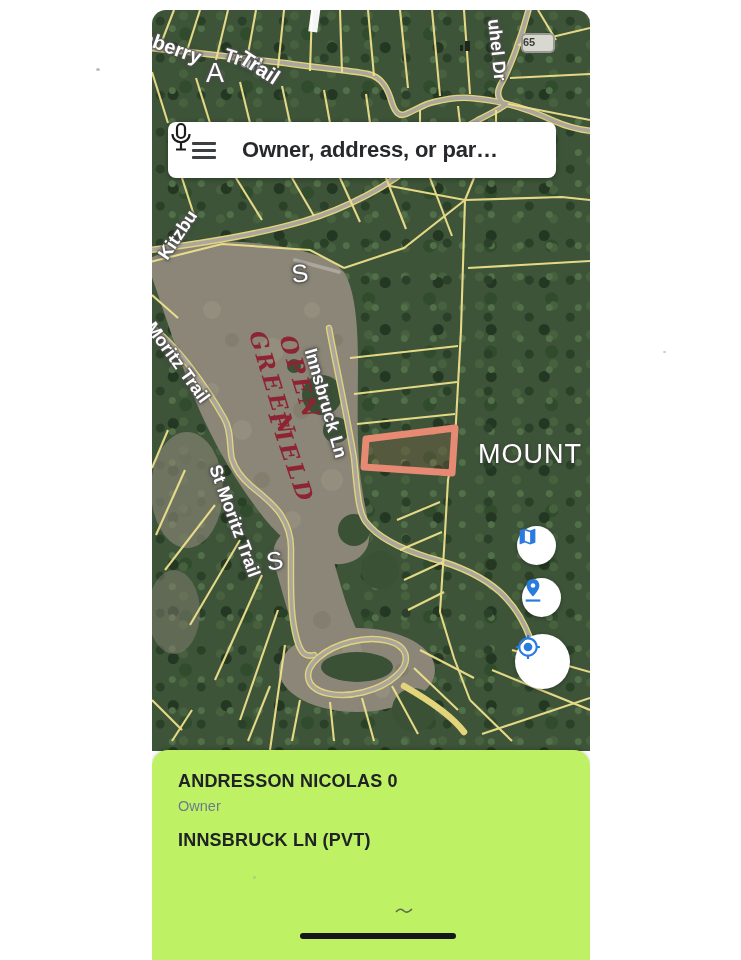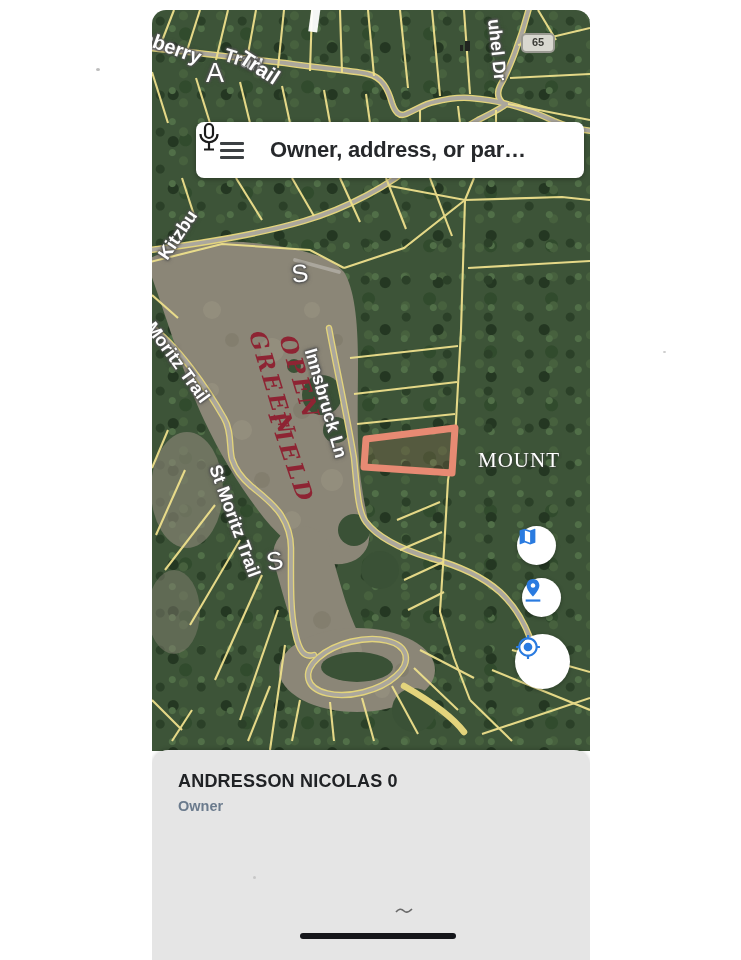--- a/index.html
+++ b/index.html
@@ -37,46 +37,46 @@
   .lbl-trail-a{left:96px;top:36px;font-size:21px;transform:rotate(33deg);}
   .lbl-trail-b{left:76px;top:34px;font-size:19px;transform:rotate(18deg);opacity:.95;}
   .lbl-a{left:54px;top:48px;font-size:27px;font-weight:400;}
   .lbl-uheldr{left:352px;top:8px;font-size:18px;transform:rotate(84deg);}
   .lbl-kitzbu{left:2px;top:242px;font-size:18px;transform:rotate(-56deg);}
   .lbl-s1{left:138px;top:250px;font-size:25px;font-weight:400;transform:rotate(-6deg);}
   .lbl-s2{left:112px;top:538px;font-size:25px;font-weight:400;transform:rotate(-10deg);}
   .lbl-moritz{left:6px;top:308px;font-size:18px;transform:rotate(54deg);}
   .lbl-stmoritz{left:72px;top:452px;font-size:18px;transform:rotate(70deg);}
   .lbl-innsbruck{left:168px;top:336px;font-size:18px;transform:rotate(74deg);}
-  .lbl-mount{left:326px;top:438px;font-size:21px;font-weight:400;letter-spacing:1px;
-    text-shadow:0 0 3px rgba(60,60,60,.7),1px 1px 2px rgba(60,60,60,.7);font-family:Liberation Serif, serif;}
+  .lbl-mount{left:326px;top:429px;font-size:27px;font-weight:400;letter-spacing:1px;
+    text-shadow:0 0 3px rgba(60,60,60,.7),1px 1px 2px rgba(60,60,60,.7);}
   
   .handw{
     position:absolute;color:#8e2433;font-family:"DejaVu Serif",serif;
     font-weight:700;font-style:italic;letter-spacing:3px;font-size:23px;
     transform-origin:center;white-space:nowrap;pointer-events:none;
   }
   .hw1{left:104px;top:354px;transform:rotate(73deg);}
   .hw2{left:66px;top:360px;transform:rotate(73deg);}
   .hw3{left:92px;top:434px;transform:rotate(71deg);}
   
   .route-badge{
     position:absolute;left:369px;top:23px;width:30px;height:16px;
     background:#d9d8d0;border:2px solid #9a9a92;border-radius:5px;
-    color:#3d3d38;font-size:11px;font-weight:700;text-align:center;line-height:15px;
+    color:#3d3d38;font-size:11px;font-weight:700;text-align:left;line-height:15px;
   }
   .bldg{position:absolute;left:308px;top:30px;width:12px;height:12px;}
   .bldg i{position:absolute;background:#20241f;}
   .bldg .b1{left:0;top:5px;width:3px;height:6px;}
   .bldg .b2{left:5px;top:1px;width:5px;height:10px;}
   .clipped-label{position:absolute;left:158px;top:-4px;width:9px;height:26px;background:#fff;
     transform:rotate(8deg);opacity:.95;}
   
   #searchbar{
-    position:absolute;left:44px;top:112px;width:388px;height:56px;background:#ffffff;
+    position:absolute;left:16px;top:112px;width:388px;height:56px;background:#ffffff;
     border-radius:8px;box-shadow:0 1px 5px rgba(0,0,0,.35);
     display:flex;align-items:center;
   }
   #hamburger{width:24px;height:17px;margin-left:24px;display:flex;flex-direction:column;
     justify-content:space-between;cursor:pointer;}
   #hamburger i{display:block;height:3px;background:#3c4043;border-radius:1px;}
   #search-text{
     flex:1;margin-left:26px;font-size:22px;font-weight:700;color:#26282b;
     letter-spacing:-.2px;white-space:nowrap;overflow:hidden;
   }
@@ -84,26 +84,26 @@
   
   .mapbtn{
     position:absolute;background:#ffffff;border-radius:50%;
     box-shadow:0 1px 4px rgba(0,0,0,.3);display:flex;align-items:center;justify-content:center;
   }
   #btn-maptype{left:365px;top:516px;width:39px;height:39px;}
   #btn-pin{left:370px;top:568px;width:39px;height:39px;}
   #btn-locate{left:363px;top:624px;width:55px;height:55px;}
   
   #card{
-    position:absolute;left:0;top:740px;width:438px;height:210px;background:#e5e5e5;
+    position:absolute;left:0;top:740px;width:438px;height:210px;background:#bef264;
     border-radius:16px 16px 0 0;box-shadow:0 -1px 4px rgba(0,0,0,.18);
     padding:22px 0 0 26px;box-sizing:border-box;
   }
   .card-value{font-size:18px;font-weight:700;color:#202225;letter-spacing:.2px;line-height:1;}
-  .card-label{font-size:14.5px;color:#6b7b8d;margin:9px 0 17px 0;line-height:1;font-weight:bold;}
+  .card-label{font-size:14.5px;color:#6b7b8d;margin:9px 0 17px 0;line-height:1;}
   #home-indicator{
     position:absolute;left:148px;top:923px;width:156px;height:6px;border-radius:3px;
     background:#15161a;cursor:grab;
   }
   
   .speck{position:absolute;border-radius:50%;background:#9a9a9a;}
   .sp1{left:96px;top:68px;width:4px;height:3px;opacity:.65;}
   .sp2{left:663px;top:351px;width:3px;height:2px;opacity:.5;}
   .sp3{left:101px;top:866px;width:3px;height:3px;opacity:.4;position:absolute;}
   .squiggle{position:absolute;left:243px;top:896px;}
@@ -295,20 +295,21 @@
     <div class="mapbtn" id="btn-locate">
       <svg width="26" height="26" viewBox="0 0 24 24">
         <path fill="#2a7be0" d="M12 8c-2.21 0-4 1.79-4 4s1.79 4 4 4 4-1.79 4-4-1.79-4-4-4zm8.94 3c-.46-4.17-3.77-7.48-7.94-7.94V1h-2v2.06C6.83 3.52 3.52 6.83 3.06 11H1v2h2.06c.46 4.17 3.77 7.48 7.94 7.94V23h2v-2.06c4.17-.46 7.48-3.77 7.94-7.94H23v-2h-2.06zM12 19c-3.87 0-7-3.13-7-7s3.13-7 7-7 7 3.13 7 7-3.13 7-7 7z"></path>
       </svg>
     </div>
   </div>
 
   <div id="card">
     <div class="card-value">ANDRESSON NICOLAS 0</div>
     <div class="card-label">Owner</div>
+    <div class="card-value">INNSBRUCK LN (PVT)</div>
   </div>
 
   <div id="home-indicator"></div>
 
   <svg class="squiggle" width="18" height="10" viewBox="0 0 18 10">
     <path d="M1,6 Q5,1 9,5 Q12,8 17,3" stroke="#4a4a4a" stroke-width="1.6" fill="none" opacity=".8"></path>
   </svg>
   <div class="speck sp3"></div>
 </div>
 

